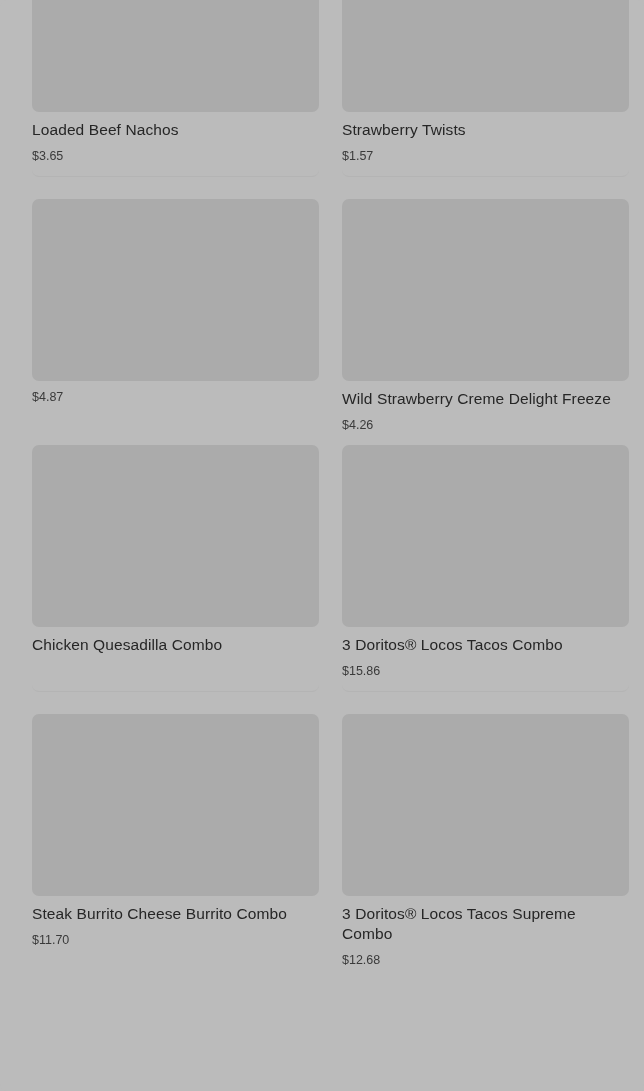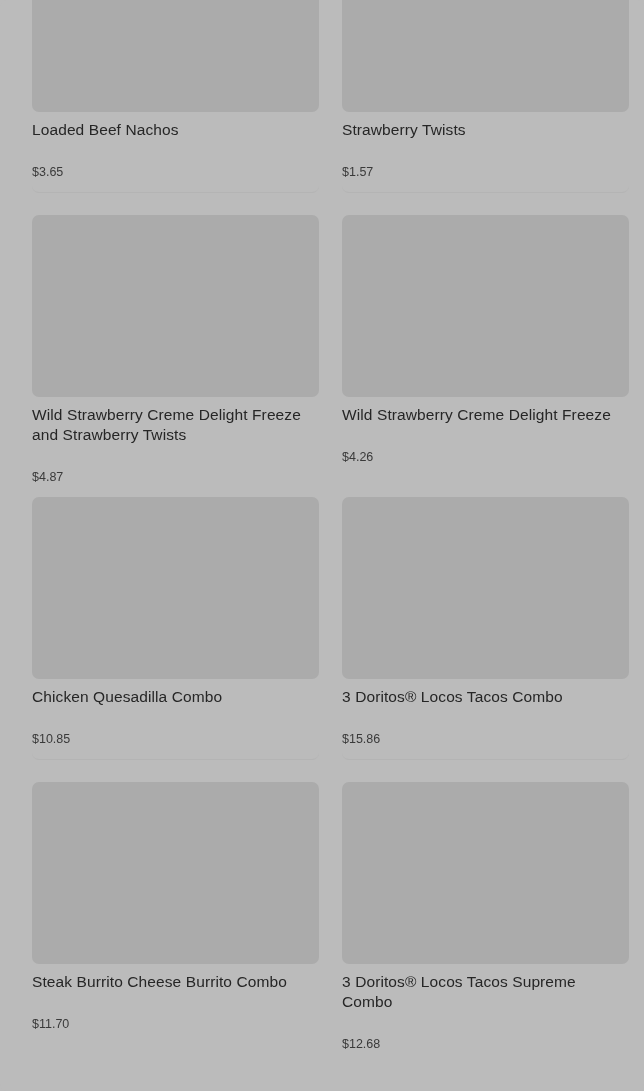--- a/index.html
+++ b/index.html
@@ -42,21 +42,21 @@
     color: #262626;
     font-weight: 400;
     letter-spacing: 0.1px;
     margin-top: 8px;
     max-width: 280px;
   }
   .card-price {
     font-size: 12.5px;
     line-height: 16px;
     color: #3a3a3a;
-    margin-top: 24px;
+    margin-top: 8px;
   }
   .section-heading {
     font-size: 25px;
     line-height: 30px;
     font-weight: 700;
     color: #222222;
     letter-spacing: 0.2px;
     margin-top: 44px;
     margin-bottom: 20px;
   }
@@ -81,37 +81,35 @@
       <div class="card-title">Strawberry Twists</div>
       <div class="card-price">$1.57</div>
     </div>
   </div>
 
   <div class="row-gap"></div>
 
   <div class="grid">
     <div class="card">
       <div class="thumb thumb-full"></div>
-      <div class="card-title">Wild Strawberry Creme Delight Freeze and Strawberry Twists</div>
       <div class="card-price">$4.87</div>
     </div>
 
     <div class="card">
       <div class="thumb thumb-full"></div>
       <div class="card-title">Wild Strawberry Creme Delight Freeze</div>
       <div class="card-price">$4.26</div>
     </div>
   </div>
 
 
   <div class="grid">
     <div class="card card-sep">
       <div class="thumb thumb-full"></div>
       <div class="card-title">Chicken Quesadilla Combo</div>
-      <div class="card-price">$10.85</div>
     </div>
 
     <div class="card card-sep">
       <div class="thumb thumb-full"></div>
       <div class="card-title">3 Doritos® Locos Tacos Combo</div>
       <div class="card-price">$15.86</div>
     </div>
   </div>
 
   <div class="row-gap"></div>

